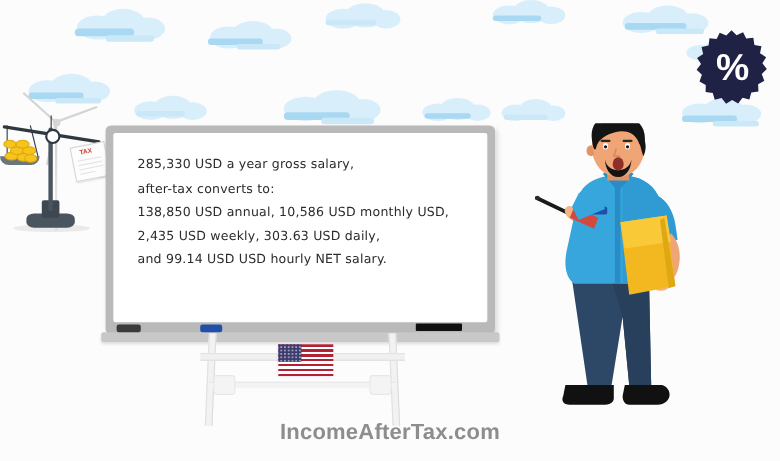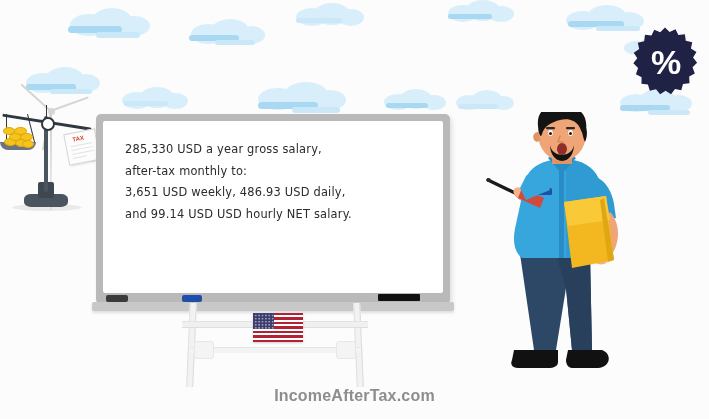--- a/index.html
+++ b/index.html
@@ -119,21 +119,21 @@
   #turbine .hub{position:absolute;left:25.5px;top:16px;width:7px;height:7px;background:#d8d8d8;border-radius:50%;}
   #turbine .bl{position:absolute;left:28px;top:19px;width:1.8px;height:40px;background:#d4d4d4;transform-origin:top center;border-radius:1px;}
 
   
   #guy{position:absolute;left:486px;top:112px;width:180px;height:285px;}
 
   
   #footer{
     position:absolute;left:0;bottom:14px;width:709px;text-align:center;
     font-family:"Liberation Sans Narrow","Liberation Sans",sans-serif;
-    font-weight:bold;font-size:16px;color:#8d8d8d;letter-spacing:0.2px;
+    font-weight:bold;font-size:20px;color:#8d8d8d;letter-spacing:0.2px;
   }
 </style>
 </head>
 <body>
 
 <div id="stage">
 
   <div class="cloud" style="left:62px;top:6px;width:94px;height:34px;">
     <div class="puff" style="left:8px;top:8px;width:38px;height:22px;"></div>
     <div class="puff" style="left:30px;top:2px;width:40px;height:26px;"></div>
@@ -270,22 +270,23 @@
       <div class="rule" style="top:16px;"></div>
       <div class="rule" style="top:20px;"></div>
       <div class="rule" style="top:24px;width:14px;"></div>
     </div>
   </div>
 
   <div id="board">
     <div class="inner">
       <div id="boardtext">
         <span class="ln">285,330 USD a year gross salary,</span>
-        <span class="ln">after-tax monthly to:</span>
-        <span class="ln">3,651 USD weekly, 486.93 USD daily,</span>
+        <span class="ln">after-tax converts to:</span>
+        <span class="ln">138,850 USD annual, 10,586 USD monthly USD,</span>
+        <span class="ln">2,435 USD weekly, 303.63 USD daily,</span>
         <span class="ln">and 99.14 USD USD hourly NET salary.</span>
       </div>
     </div>
     <div class="tray"></div>
     <div class="eraser"></div>
     <div class="marker"></div>
     <div class="marker2"></div>
   </div>
 
   <div id="stand">

